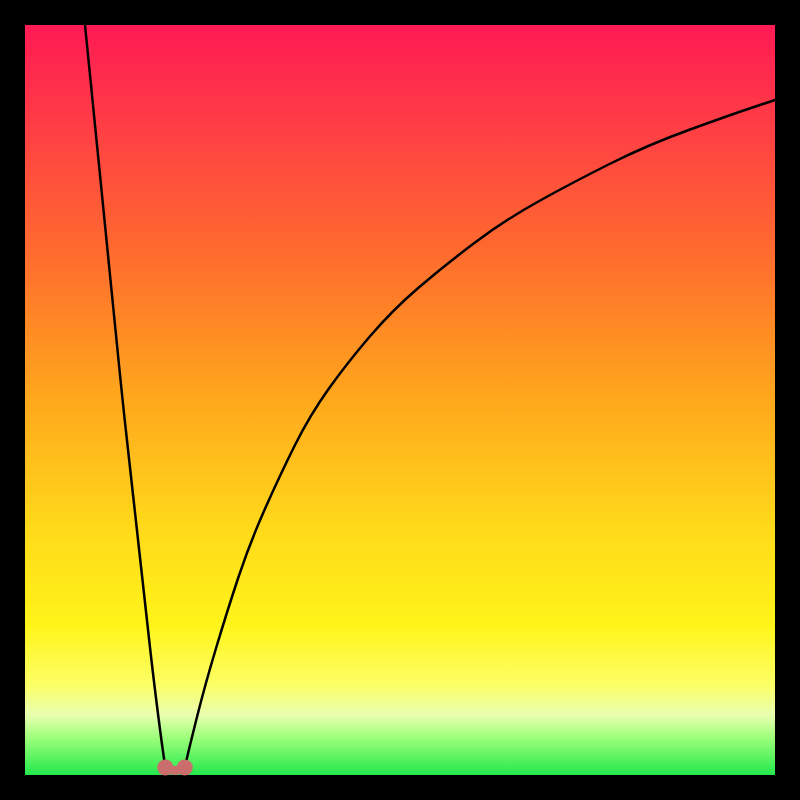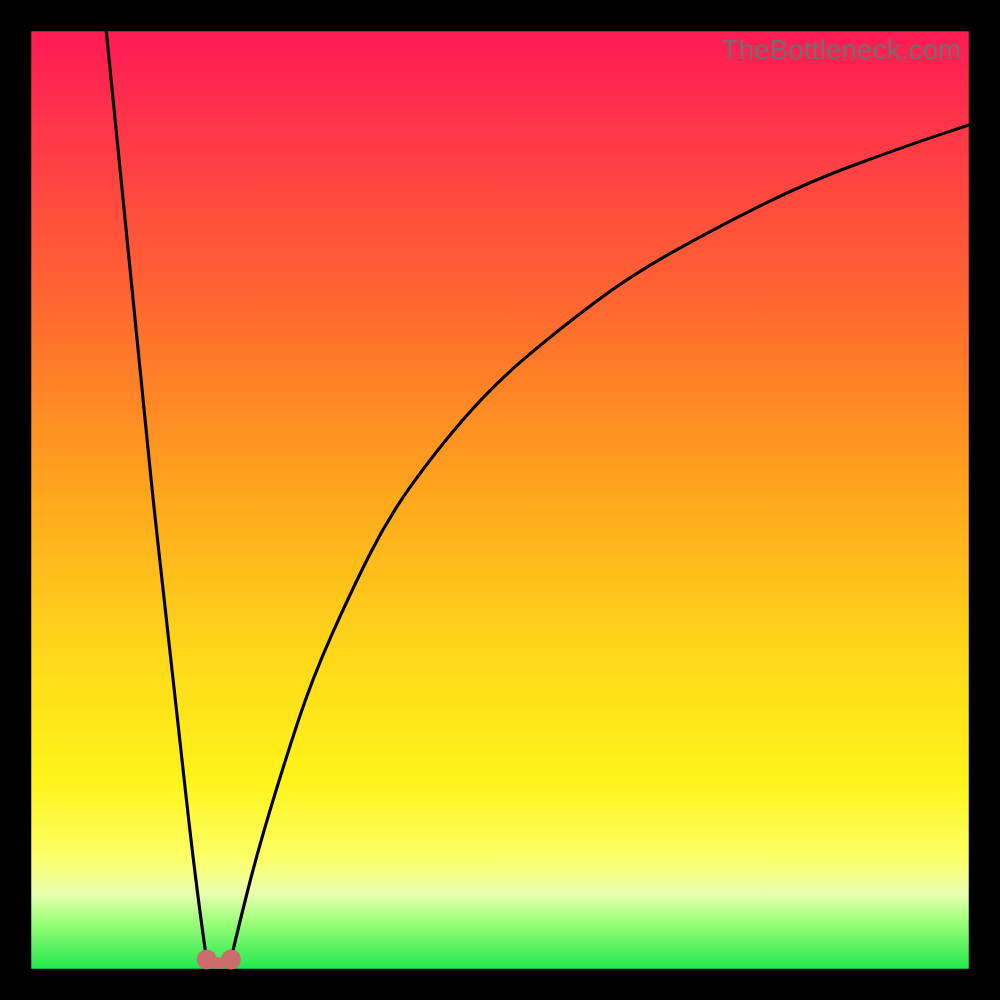--- a/index.html
+++ b/index.html
@@ -54,21 +54,20 @@
     overflow: visible;
   }
 </style>
 </head>
 <body>
 
 <div class="frame">
 
   <div class="plot-area">
 
-    <div class="watermark">TheBottleneck.com</div>
 
     <svg class="curve" viewBox="0 0 750 750" preserveAspectRatio="none">
 
     <path d="M 60 0 Q 60 0 63.75 37.5 Q 67.5 75 71.25 112.5 Q 75 150 78.75 187.5 Q 82.5 225 86.25 262.5 Q 90 300 93.75 337.5 Q 97.5 375 101.25 408.75 Q 105.00000000000001 442.5 108.75 476.25 Q 112.5 510 116.25 543.75 Q 120 577.5 123.75 611.25 Q 127.50000000000001 645 131.25 675 Q 135 705 137.625 723.75 T 140.25 742.5" fill="none" stroke="#000000" stroke-width="2.5" stroke-linecap="round"></path>
         <path d="M 159.75 742.5 Q 159.75 742.5 162.375 731.25 Q 165 720 172.5 690 Q 180 660 191.25 622.5 Q 202.5 585 213.75 551.25 Q 225 517.5 240 483.75 Q 255.00000000000003 450 270 420 Q 285 390 303.75 363.75 Q 322.5 337.49999999999994 345 311.25 Q 367.5 285 393.75 262.5 Q 420.00000000000006 239.99999999999994 450 217.49999999999997 Q 480 195 513.75 176.25 Q 547.5 157.5 585 138.75 Q 622.5 120 663.75 105 Q 705 90 727.5 82.5 T 750 75" fill="none" stroke="#000000" stroke-width="2.5" stroke-linecap="round"></path>
         <path d="M 140.25 742.5 Q 150 748.5 159.75 742.5" fill="none" stroke="#cc6d6d" stroke-width="9" stroke-linecap="round"></path>
         <circle cx="140.25" cy="742.5" r="8" fill="#cc6d6d"></circle>
         <circle cx="159.75" cy="742.5" r="8" fill="#cc6d6d"></circle>
       </svg>
 

